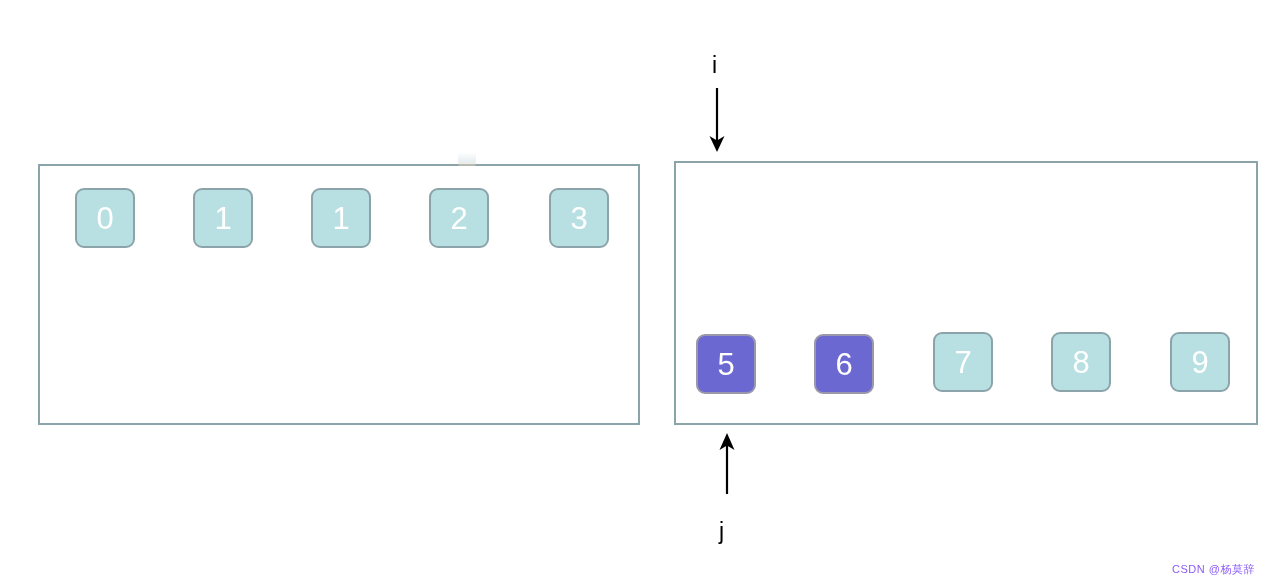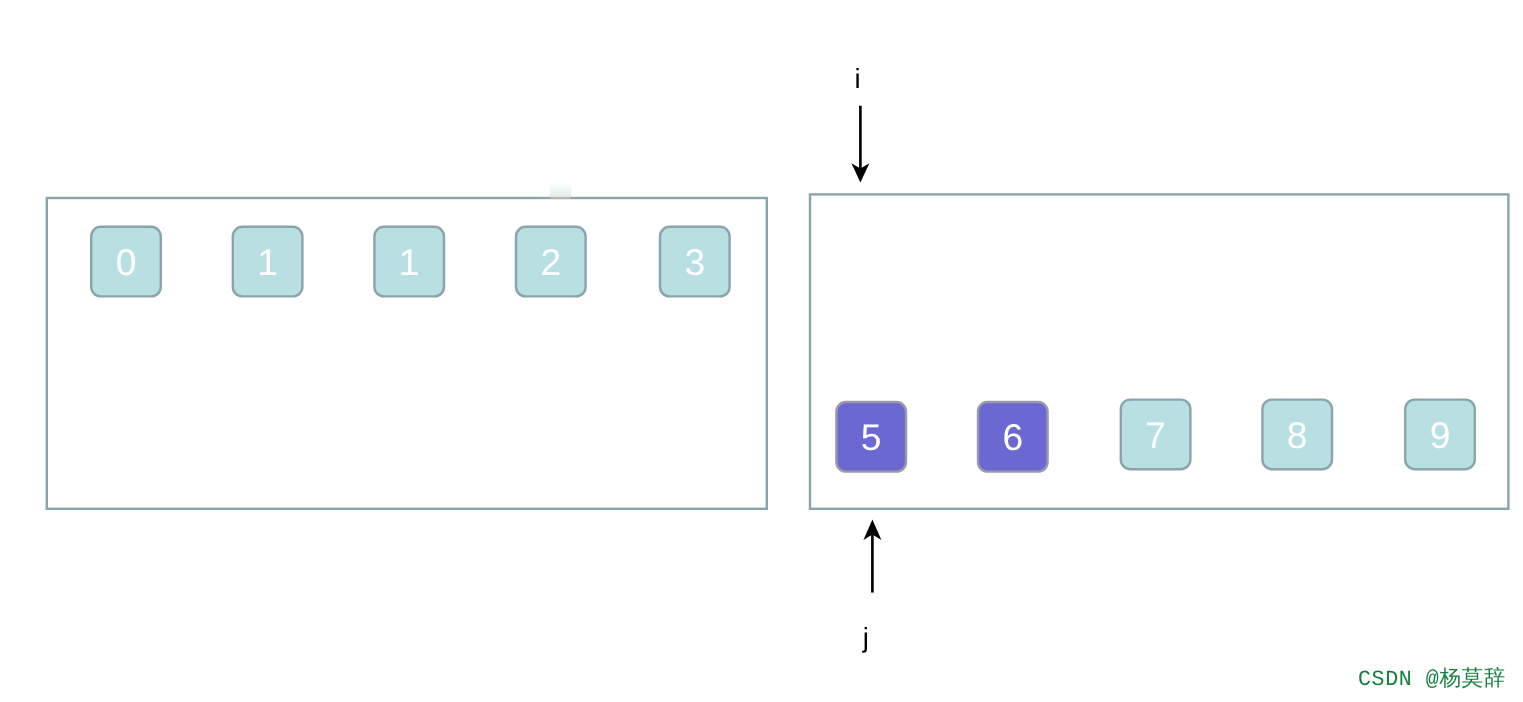--- a/index.html
+++ b/index.html
@@ -89,25 +89,24 @@
     height: 14px;
     background: linear-gradient(to bottom, rgba(255,255,255,0) 0%, rgba(210,225,228,0.55) 70%, rgba(236,200,160,0.45) 100%);
     border-radius: 2px;
   }
 
   
   .watermark {
     position: absolute;
     right: 14px;
     bottom: 8px;
-    font-size: 18px;
-    color: #15803d;
+    font-size: 11px;
+    color: #8b5cf6;
     letter-spacing: 0.5px;
     user-select: none;
-    font-family: Liberation Mono, monospace;
   }
 </style>
 </head>
 <body>
 
 <div class="canvas">
 
   <div class="array-box" id="left-array"></div>
 
   <div class="faint-mark"></div>

